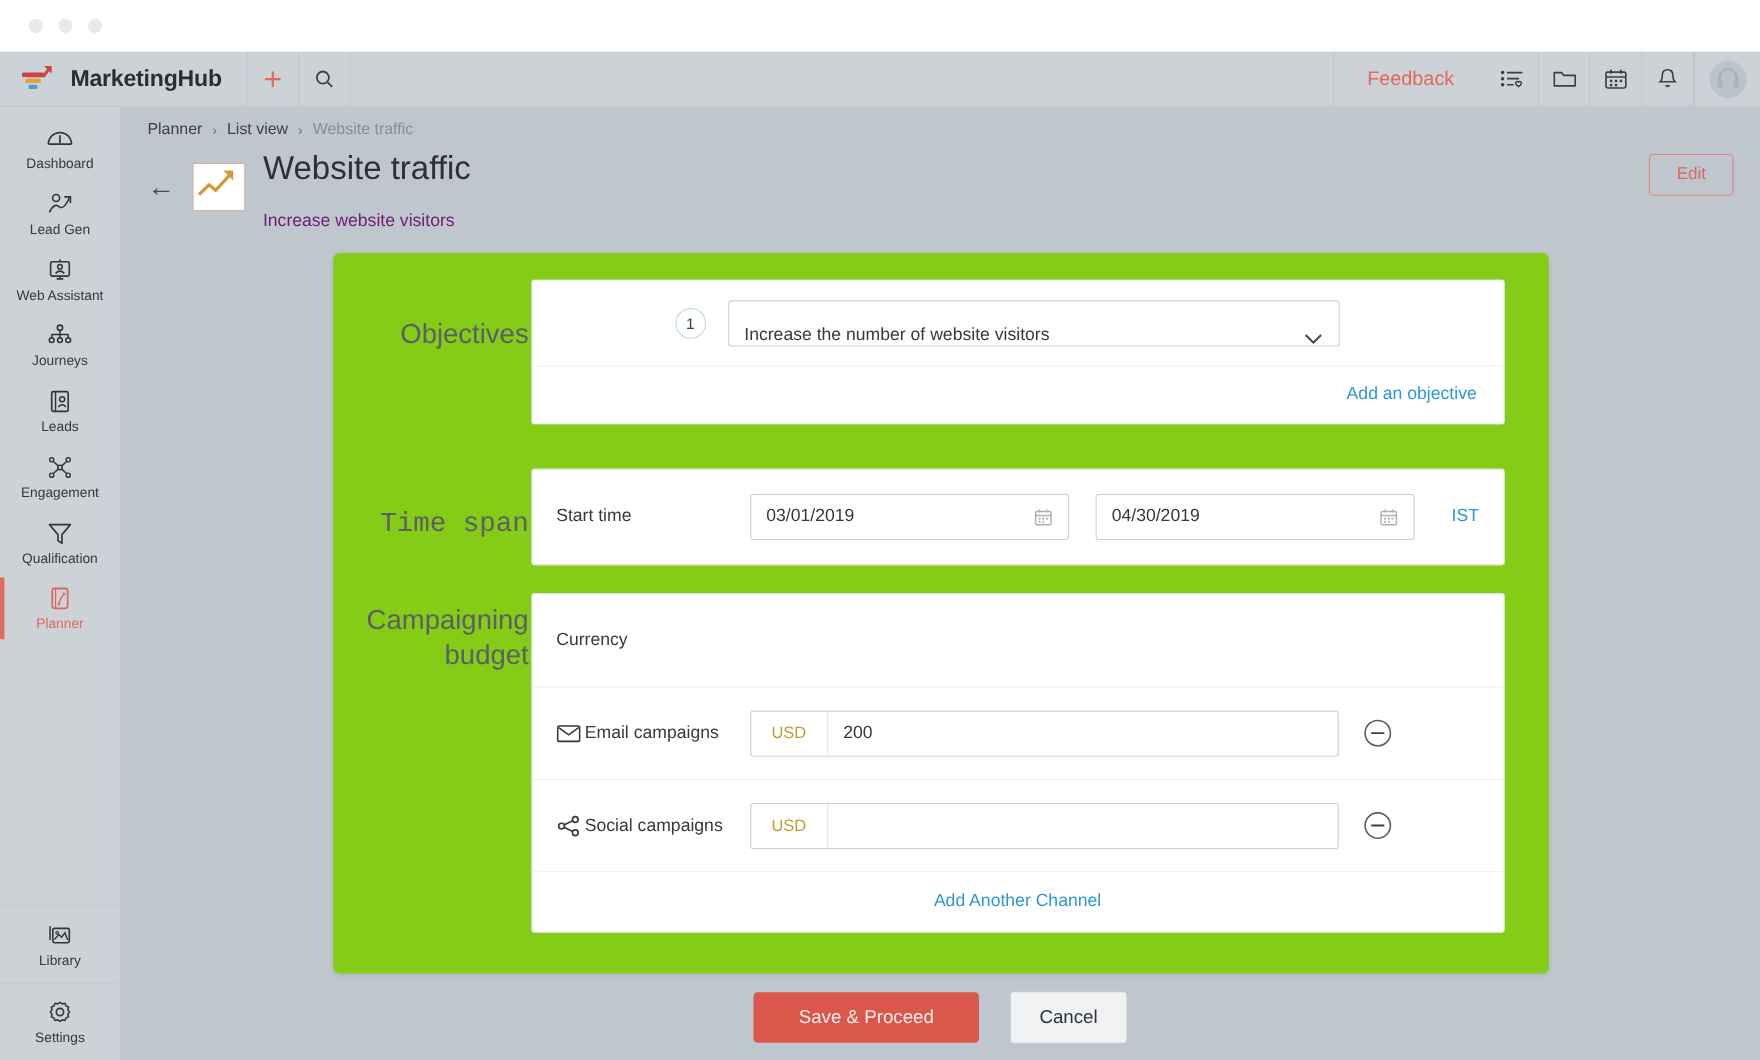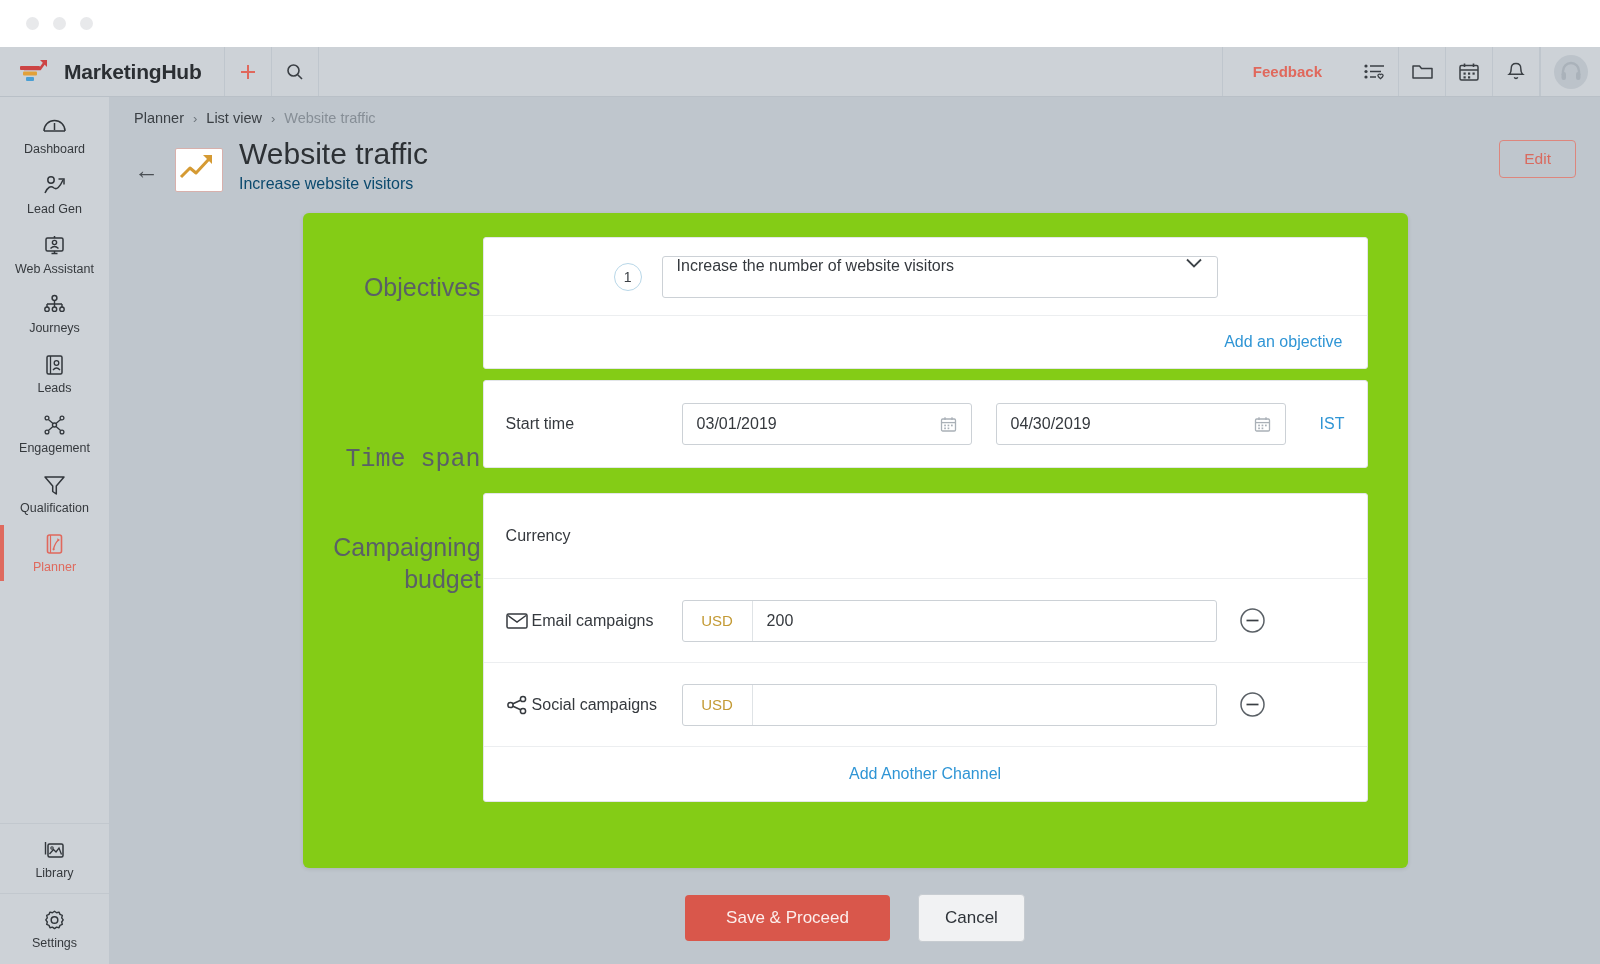--- a/index.html
+++ b/index.html
@@ -29,23 +29,22 @@
   }
   .brand-name { font-size: 21px; font-weight: bold; color: #2b2f33; letter-spacing: -0.2px; }
   .hbtn {
     width: 47px; display: flex; align-items: center; justify-content: center;
     border-right: 1px solid #bfc6cd; cursor: pointer;
   }
   .hbtn:first-of-type { border-left: none; }
   .spacer { flex: 1; }
   .feedback {
     display: flex; align-items: center; padding: 0 30px;
-    color: #e0685c; font-size: 15px; cursor: pointer;
+    color: #e0685c; font-size: 18px; cursor: pointer;
     border-left: 1px solid #bfc6cd;
-    font-weight: bold;
   }
   .avatar-cell {
     width: 60px; display: flex; align-items: center; justify-content: center;
     border-left: 1px solid #bfc6cd;
   }
   .avatar {
     width: 34px; height: 34px; border-radius: 50%;
     background: #bcc3ca; display: flex; align-items: center; justify-content: center;
   }
 
@@ -80,21 +79,21 @@
   .crumbs .sep { color: #6d757c; font-size: 13px; }
   .crumbs .cur { color: #868e96; }
   .titlerow { display: flex; align-items: flex-start; gap: 16px; margin-top: 10px; }
   .backarrow { font-size: 25px; color: #4a4f54; line-height: 1; margin-top: 22px; cursor: pointer; }
   .pageicon {
     width: 48px; height: 44px; margin-top: 12px; background: #fff;
     border: 1px solid #d8b0ac; border-radius: 2px; overflow: hidden;
   }
   .pageicon .bar { height: 7px; background: #e0706a; }
   .ttl { font-size: 30px; color: #2d3135; font-weight: normal; line-height: 1.2; }
-  .sub { font-size: 16px; color: #0c4a6e; margin-top: 3px; }
+  .sub { font-size: 16px; color: #701a75; margin-top: 20px; }
   .editbtn {
     position: absolute; right: 24px; top: 43px;
     padding: 9px 24px; border: 1px solid #dd867d; border-radius: 4px;
     color: #d96a5f; font-size: 15.5px; background: transparent; cursor: pointer;
   }
 
   
   .cardwrap { flex: 1; display: flex; justify-content: center; padding-top: 20px; }
   .card {
     width: 1105px; height: 655px; background: #84cc16;
@@ -113,21 +112,21 @@
   .prow + .prow { border-top: 1px solid #eceef0; }
 
   .num-badge {
     width: 28px; height: 28px; border-radius: 50%;
     border: 1px solid #b8d7e8; color: #3b4045; font-size: 14px;
     display: flex; align-items: center; justify-content: center; background:#fff;
   }
 
   .sel {
     flex: 1; height: 42px; border: 1px solid #ccd1d6; border-radius: 3px;
-    background: #fff; display: flex; align-items: flex-start; padding: 0 14px;
+    background: #fff; display: flex; align-items: flex-end; padding: 0 14px;
     font-size: 16px; color: #35393e; cursor: pointer; position: relative;
   }
   .sel .chev { margin-left: auto; color: #3d4348; font-size: 15px; }
 
   .linkrow { display: flex; justify-content: flex-end; padding: 17px 24px; }
   .link { color: #2f95d5; font-size: 16px; cursor: pointer; }
   .linkcenter { display: flex; justify-content: center; padding: 18px 0; }
 
   .flabel { width: 176px; font-size: 16px; color: #35393e; }
   .flabel.icn { display: flex; align-items: center; gap: 4px; }
@@ -417,21 +416,21 @@
                       <path d="M2 2.5 L9 9.5 L16 2.5" stroke="#3d4348" stroke-width="1.8" fill="none"></path>
                     </svg>
                 </span>
               </span>
             </div>
             <div class="prow linkrow">
               <span class="link">Add an objective</span>
             </div>
           </div>
 
-          <div class="panel" style="margin-top:11px;">
+          <div class="panel" style="margin-top:40px;">
             <div class="prow" style="height:86px;">
               <span class="flabel">Start time</span>
               <span class="input datefield">
                 <span>03/01/2019</span>
                 <span>
                   <svg width="17" height="17" viewBox="0 0 17 17">
                     <rect x="1.5" y="3" width="14" height="12" rx="1.2" stroke="#a9b0b7" stroke-width="1.3" fill="none"></rect>
                     <path d="M1.5 6.6 H15.5" stroke="#a9b0b7" stroke-width="1.3"></path>
                     <path d="M5 1.2 V4 M12 1.2 V4" stroke="#a9b0b7" stroke-width="1.3"></path>
                     <rect x="4.2" y="8.6" width="1.7" height="1.7" fill="#a9b0b7"></rect>

